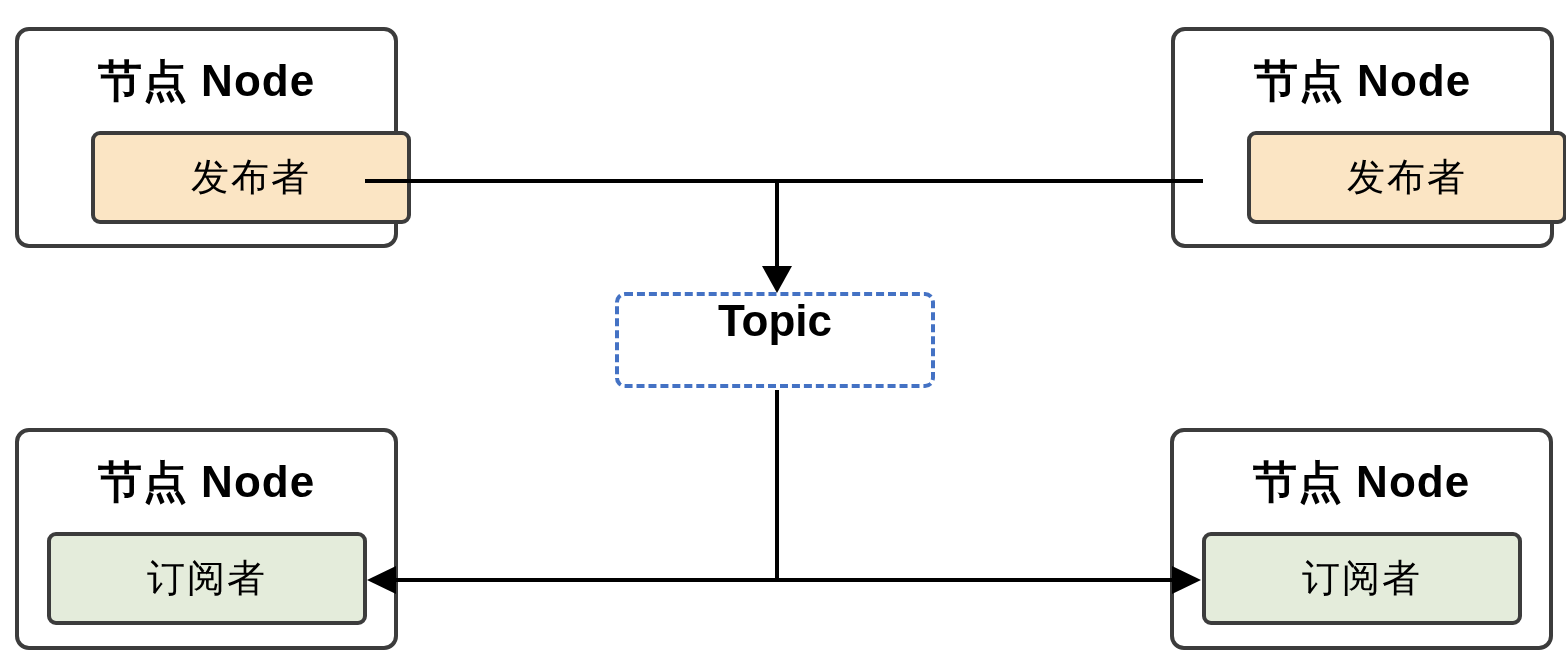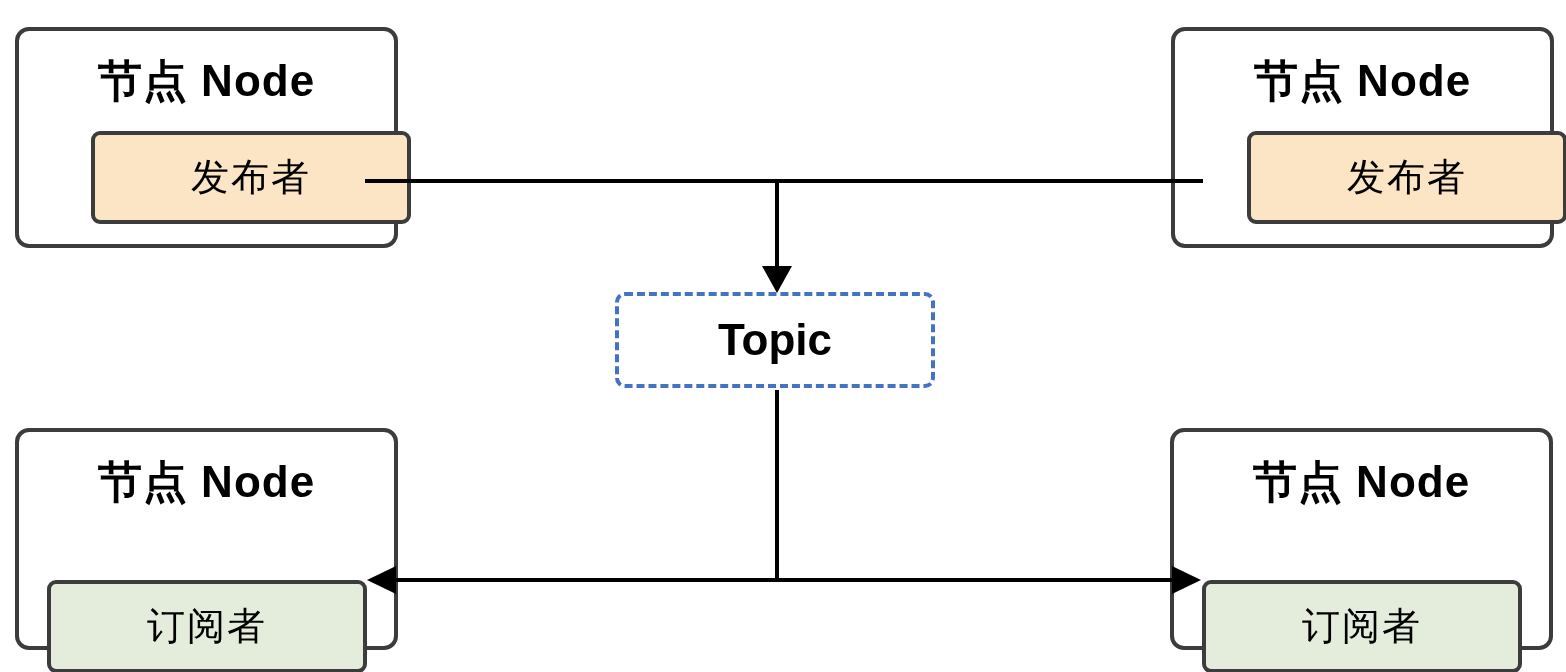--- a/index.html
+++ b/index.html
@@ -60,33 +60,32 @@
     display: flex;
     align-items: center;
     justify-content: center;
     font-size: 38px;
     font-weight: 400;
     color: var(--text-color);
     letter-spacing: 2px;
     white-space: nowrap;
   }
   .member-publisher  { background: var(--publisher-fill); margin-left: 44px; }
-  .member-subscriber { background: var(--subscriber-fill); margin-top: 48px; }
+  .member-subscriber { background: var(--subscriber-fill); }
 
   .topic-box {
     position: absolute;
     left: 615px;
     top: 292px;
     width: 320px;
     height: 96px;
     background: #ffffff;
     border: 4px dashed var(--topic-border);
     border-radius: 10px;
     display: flex;
-    align-items: center;
     justify-content: center;
     font-size: 44px;
     font-weight: bold;
     color: var(--text-color);
     z-index: 2;
   }
 
   .connector-overlay {
     position: absolute;
     left: 0; top: 0;

